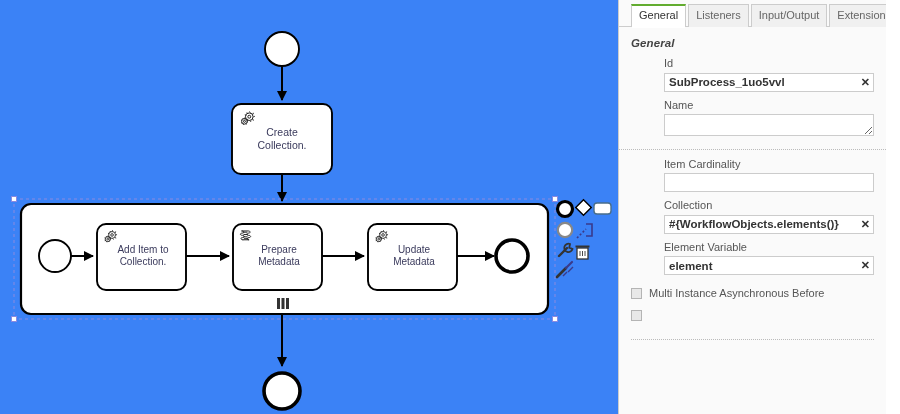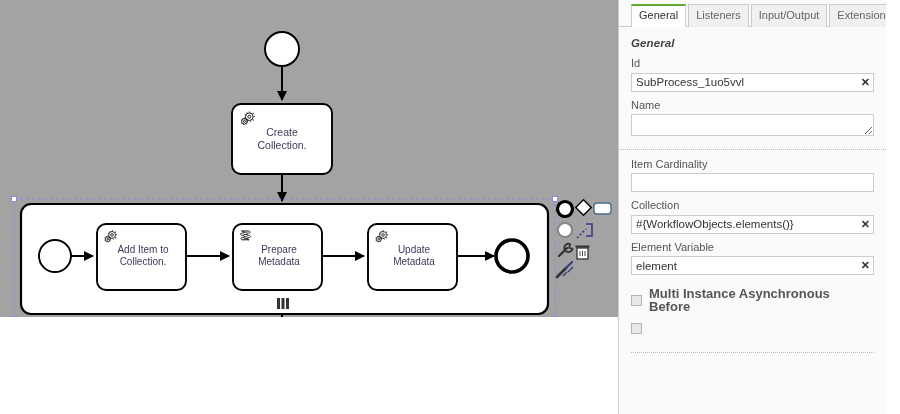--- a/index.html
+++ b/index.html
@@ -12,22 +12,22 @@
   #app {
     position: relative;
     width: 900px; height: 414px;
     background: #ffffff;
   }
 
   
   #canvas {
     position: absolute;
     left: 0; top: 0;
-    width: 618px; height: 317px;
-    background: #a3a3a3;
+    width: 618px; height: 414px;
+    background: #3b82f6;
     overflow: hidden;
   }
   #canvas svg { display: block; }
 
   
   #properties {
     position: absolute;
     left: 618px; top: 0;
     width: 268px; height: 414px;
     background: #fafafa;
@@ -94,21 +94,21 @@
     border-top: 1px dotted #bbbbbb;
   }
   .group-title {
     font-size: 11.5px;
     font-weight: bold;
     font-style: italic;
     color: #444444;
     margin: 2px 0 8px 0;
     letter-spacing: 0.1px;
   }
-  .field { margin-bottom: 7px; }
+  .field { margin-bottom: 7px; margin-left: 33px; }
   .field-label {
     display: block;
     font-size: 11px;
     color: #555555;
     margin-bottom: 2px;
     line-height: 13px;
   }
   .input-wrap {
     position: relative;
     width: 100%;
@@ -118,20 +118,21 @@
     box-sizing: border-box;
     height: 19px;
     font-size: 11.5px;
     font-family: "Liberation Sans", sans-serif;
     color: #333333;
     padding: 1px 20px 1px 4px;
     border: 1px solid #cccccc;
     background: #ffffff;
     outline: none;
     border-radius: 0;
+    font-weight: bold;
   }
   .input-wrap textarea {
     width: 100%;
     box-sizing: border-box;
     height: 22px;
     font-size: 11.5px;
     font-family: "Liberation Sans", sans-serif;
     color: #333333;
     padding: 1px 4px;
     border: 1px solid #cccccc;
@@ -163,22 +164,22 @@
   .cb {
     width: 11px; height: 11px;
     border: 1px solid #b4b4b4;
     background: #e8e8e8;
     box-sizing: border-box;
     margin-right: 7px;
     flex: 0 0 auto;
     cursor: pointer;
   }
   .cb-label {
-    font-size: 13px;
-    font-weight: bold;
+    font-size: 11px;
+    font-weight: normal;
     color: #555555;
     line-height: 13px;
   }
   .bottom-rule {
     border-top: 1px dotted #bbbbbb;
     margin: 2px 12px 0 12px;
   }
 </style>
 </head>
 <body>

